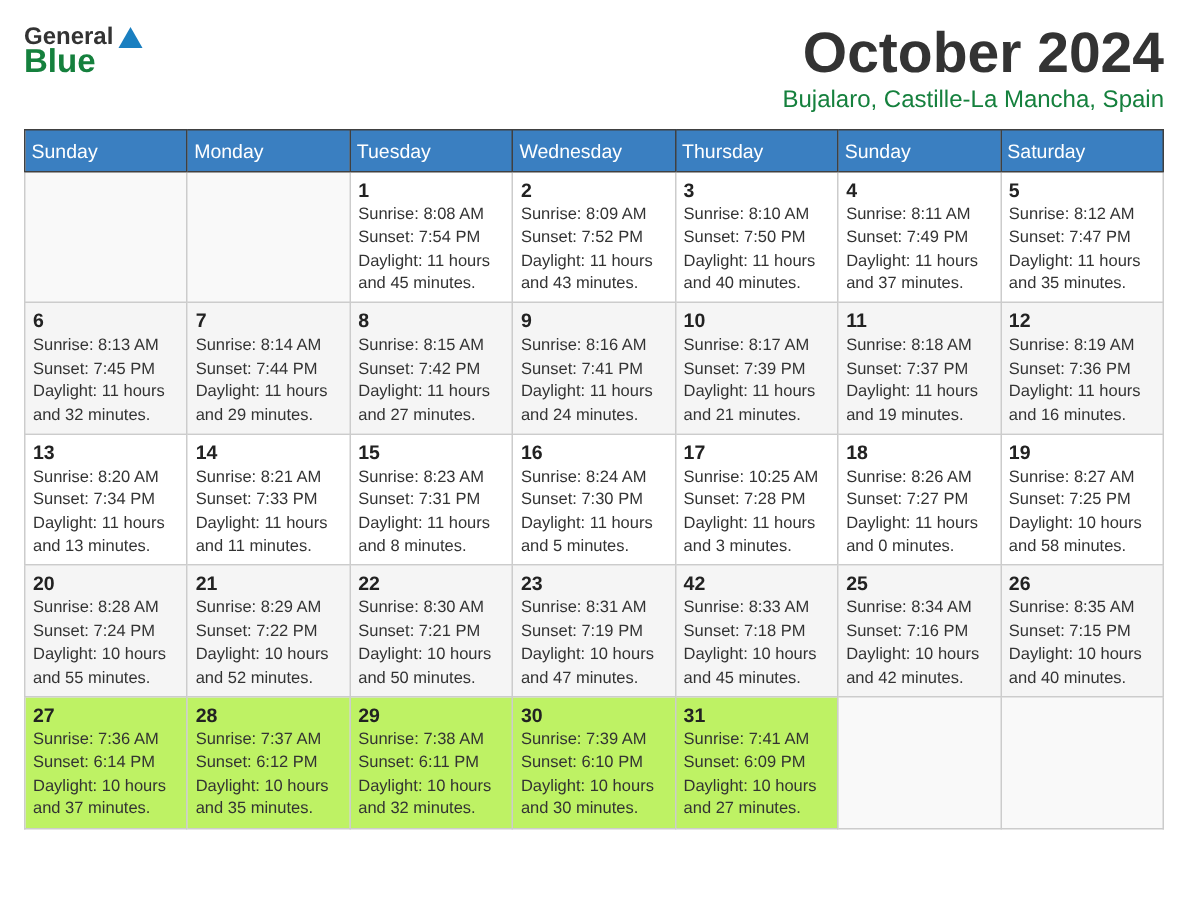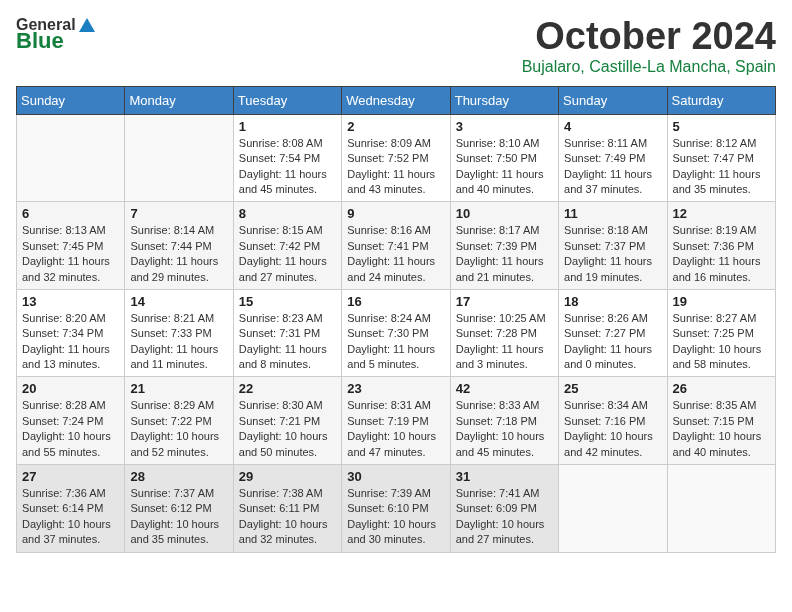--- a/index.html
+++ b/index.html
@@ -54,21 +54,21 @@
       vertical-align: top;
       width: 108px;
       min-height: 80px;
       height: 80px;
       background: #fff;
     }
     .calendar tr:nth-child(even) td {
       background: #f5f5f5;
     }
     .calendar tr:last-child td {
-      background: #e5e5e5;
+      background: #bef264;
     }
     .day-num {
       font-size: 13px;
       font-weight: bold;
       margin-bottom: 2px;
       color: #222;
     }
     .cell-text {
       color: #333;
       line-height: 1.4;

